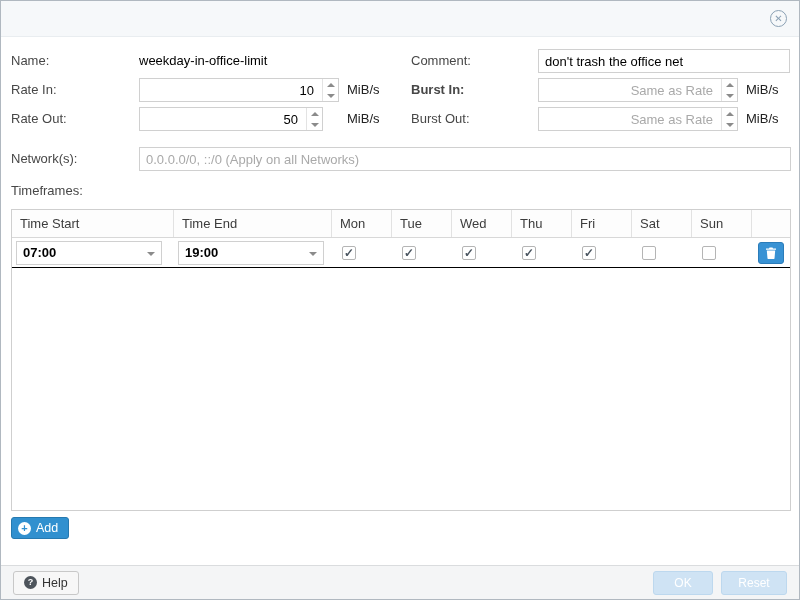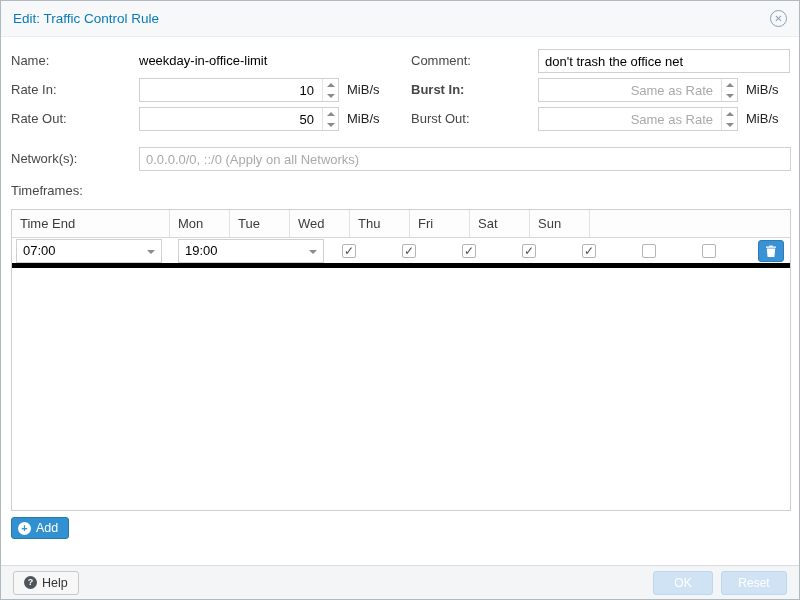--- a/index.html
+++ b/index.html
@@ -68,21 +68,21 @@
   .val-name       { left:138px; top:48px; }
   .lbl-comment    { left:410px; top:48px; }
   .inp-comment    { left:537px; top:48px; width:252px; }
   .lbl-ratein     { left:10px;  top:77px; }
   .spin-ratein    { left:138px; top:77px; width:200px; }
   .unit-ratein    { left:346px; top:77px; }
   .lbl-burstin    { left:410px; top:77px;font-weight:bold; }
   .spin-burstin   { left:537px; top:77px; width:200px; }
   .unit-burstin   { left:745px; top:77px; }
   .lbl-rateout    { left:10px;  top:106px; }
-  .spin-rateout   { left:138px; top:106px; width:200px;padding-left:27px; }
+  .spin-rateout   { left:138px; top:106px; width:184px;padding-left:27px; }
   .unit-rateout   { left:346px; top:106px; }
   .lbl-burstout   { left:410px; top:106px; }
   .spin-burstout  { left:537px; top:106px; width:200px; }
   .unit-burstout  { left:745px; top:106px; }
   .lbl-networks   { left:10px;  top:146px; }
   .inp-networks   { left:138px; top:146px; width:652px; }
   .lbl-timeframes { left:10px;  top:178px; }
   
   .grid {
     position: absolute; left:10px; top:208px;
@@ -91,21 +91,21 @@
     background: #fff;
   }
   .ghead { display:flex; height:28px; border-bottom:1px solid #d8d8d8; background:#fdfdfd; }
   .ghead .cell {
     display:flex; align-items:center;
     padding-left:8px;
     border-right:1px solid #e2e2e2;
     color:#3c3c3c;
     overflow:hidden; white-space:nowrap;
   }
-  .grow { display:flex; height:30px; align-items:flex-start; border-bottom:5px solid #000000; }
+  .grow { display:flex; height:30px; align-items:flex-start; border-bottom:1px solid #000000;font-weight:bold; }
   .grow .cell { display:flex; align-items:center; height:100%; }
   .c-start { flex:0 0 162px; }
   .c-end   { flex:0 0 158px; }
   .c-day   { flex:0 0 60px; }
   .c-act   { flex:1 1 auto; }
   
   .combo {
     position: relative;
     margin-left:4px;
     width:146px; height:24px;
@@ -182,21 +182,20 @@
   }
   .okbtn   { margin-left:auto; width:60px; }
   .resetbtn{ margin-left:8px;  width:66px; }
 </style>
 </head>
 <body>
 
 <div class="dialog">
 
   <div class="titlebar">
-    <span class="title">Edit: Traffic Control Rule</span>
     <span class="close">✕</span>
   </div>
 
   <span class="lbl lbl-name">Name:</span>
   <span class="plaintext val-name">weekday-in-office-limit</span>
   <span class="lbl lbl-comment">Comment:</span>
   <input class="txt inp-comment" type="text" value="don't trash the office net" style="">
 
   <span class="lbl lbl-ratein">Rate In:</span>
   <div class="spin spin-ratein">
@@ -254,20 +253,21 @@
   </div>
   <span class="unit unit-burstout">MiB/s</span>
 
   <span class="lbl lbl-networks">Network(s):</span>
   <input class="txt inp-networks" type="text" placeholder="0.0.0.0/0, ::/0 (Apply on all Networks)" style="">
 
   <span class="lbl lbl-timeframes">Timeframes:</span>
 
   <div class="grid">
     <div class="ghead">
+      <span class="cell c-start">Time Start</span>
       <span class="cell c-end">Time End</span>
       <span class="cell c-day">Mon</span>
       <span class="cell c-day">Tue</span>
       <span class="cell c-day">Wed</span>
       <span class="cell c-day">Thu</span>
       <span class="cell c-day">Fri</span>
       <span class="cell c-day">Sat</span>
       <span class="cell c-day">Sun</span>
       <span class="cell c-act" style="border-right:none"></span>
     </div>

